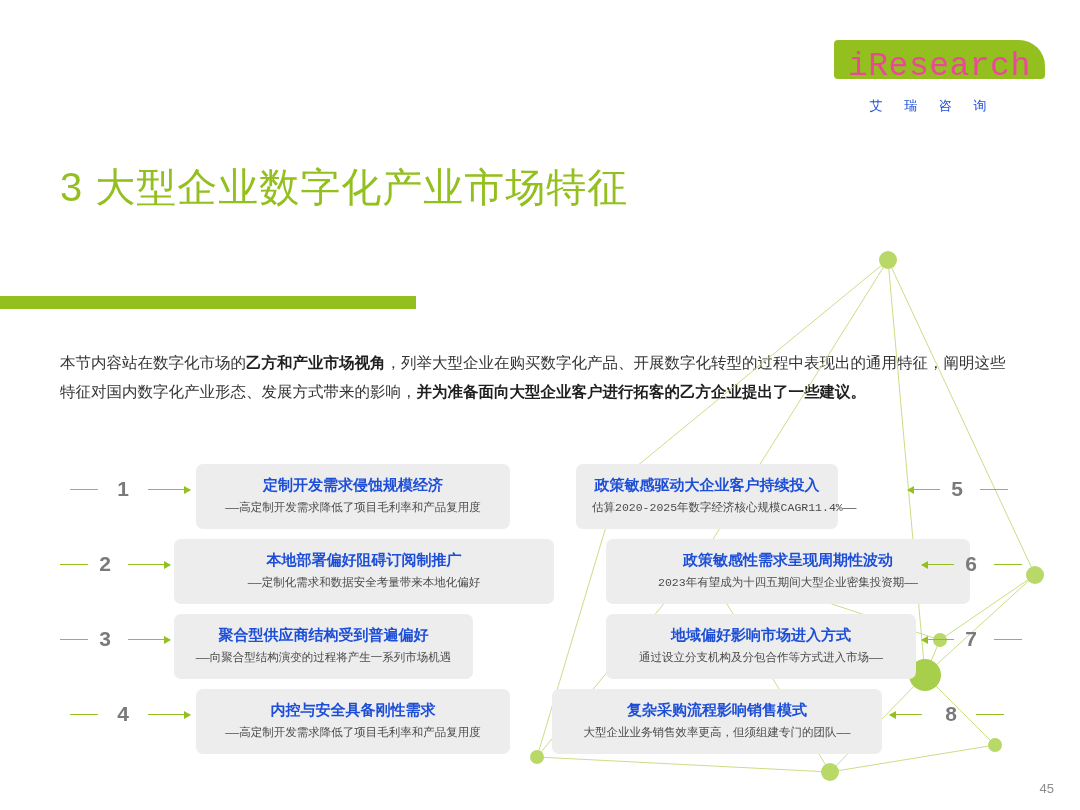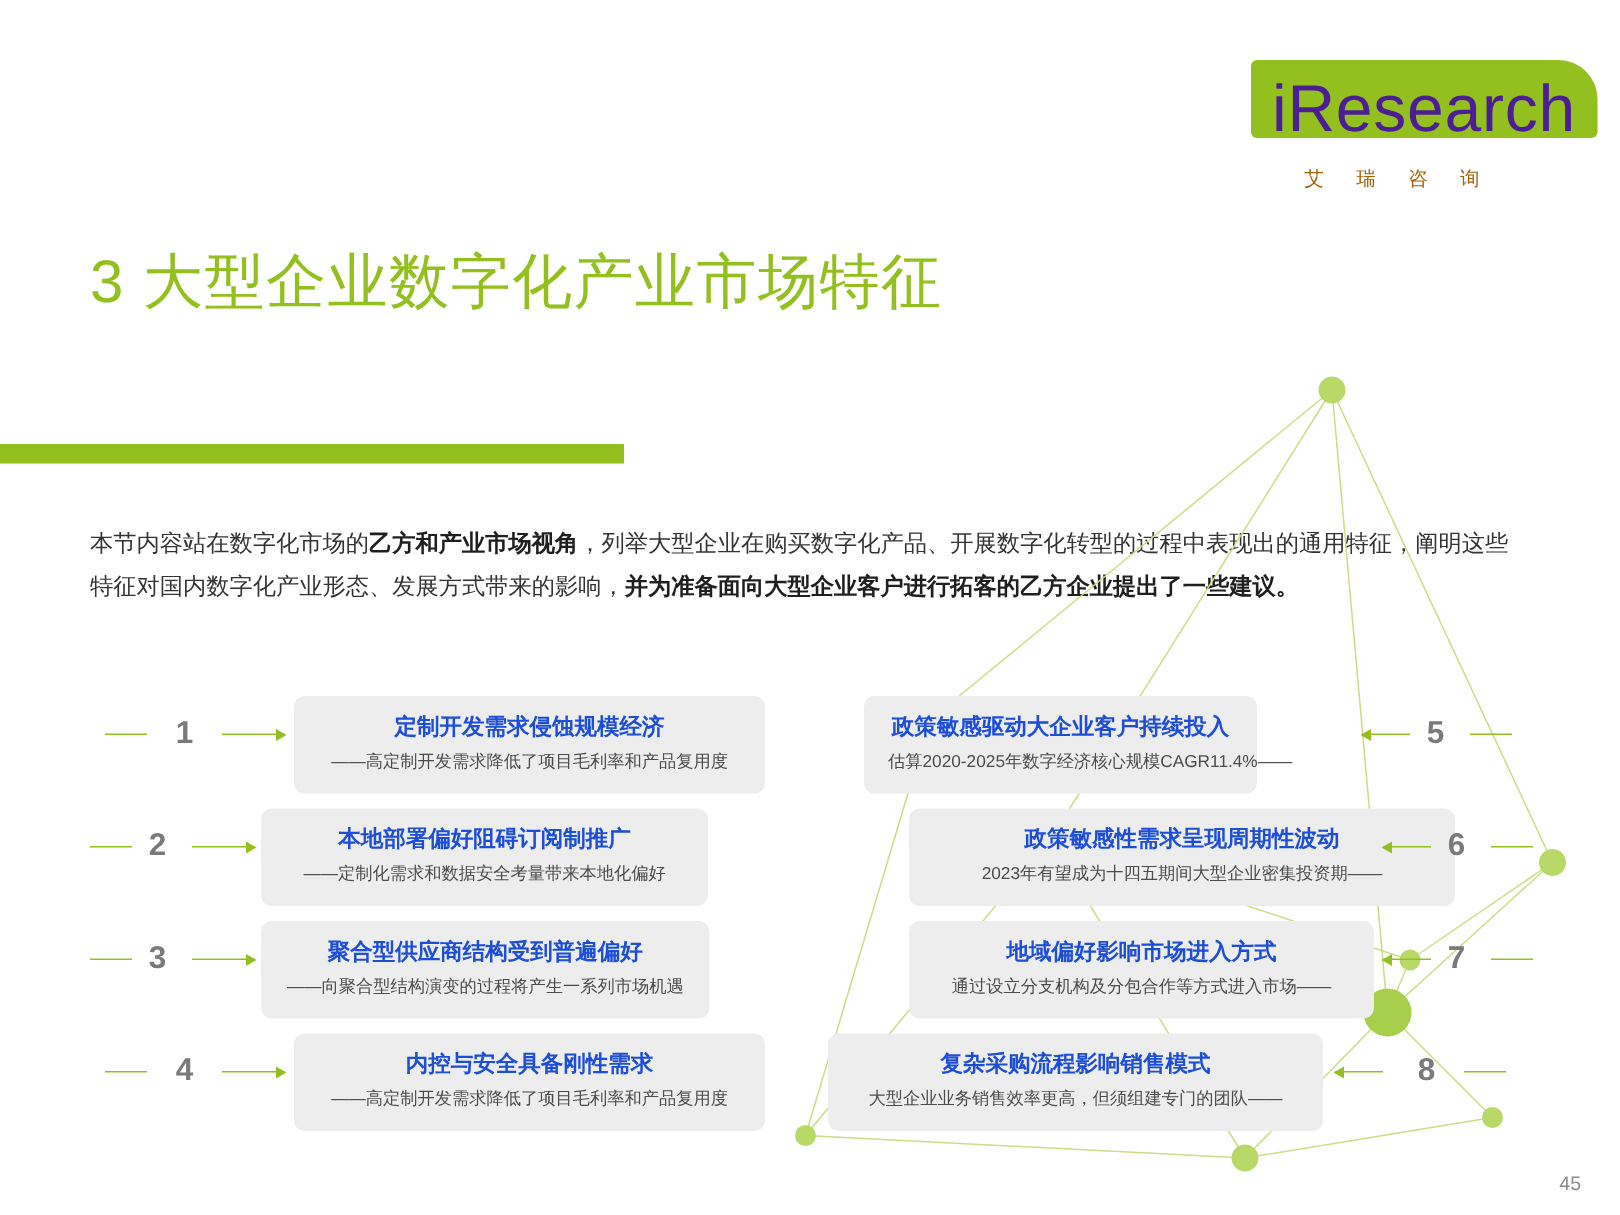--- a/index.html
+++ b/index.html
@@ -33,31 +33,31 @@
     position: absolute;
     top: -6px;
     left: -4px;
     right: -4px;
     bottom: 10px;
     background: #93c01f;
     border-radius: 4px 26px 4px 4px;
   }
   .logo-text {
     position: relative;
-    font-size: 44px;
+    font-size: 33px;
     letter-spacing: .5px;
-    font-family: Liberation Sans, sans-serif;
-    color: #4c1d95;
+    font-family: Liberation Mono, monospace;
+    color: #ec4899;
     font-weight: normal;
   }
   .logo-sub {
     margin-top: 8px;
     font-size: 13px;
     letter-spacing: 9px;
-    color: #a16207;
+    color: #1d4ed8;
     padding-left: 9px;
   }
 
   
   .section-title {
     position: absolute;
     top: 160px;
     left: 60px;
     font-size: 40px;
     font-weight: normal;
@@ -109,20 +109,21 @@
     color: #1d4ed8;
     line-height: 22px;
     white-space: nowrap;
   }
   .card .c-sub {
     margin-top: 3px;
     font-size: 11.5px;
     color: #4b4b4b;
     line-height: 18px;
     white-space: nowrap;
+    font-family: Liberation Mono, monospace;
   }
 
   .num {
     position: absolute;
     font-size: 21px;
     font-weight: bold;
     color: #7a7a7a;
     width: 26px;
     text-align: center;
   }
@@ -214,21 +215,21 @@
 <div class="num" style="left:110px; top:477px;">1</div>
 <div class="arrowline" style="left:148px; top:489px; width:42px;"></div>
 <div class="card" style="left:196px; top:464px; width:314px;">
   <div class="c-title">定制开发需求侵蚀规模经济</div>
   <div class="c-sub">——高定制开发需求降低了项目毛利率和产品复用度</div>
 </div>
 
 <div class="dash" style="left:60px; top:564px; width:28px;"></div>
 <div class="num" style="left:92px; top:552px;">2</div>
 <div class="arrowline" style="left:128px; top:564px; width:42px;"></div>
-<div class="card" style="left:174px; top:539px; width:298px;">
+<div class="card" style="left:174px; top:539px; width:380px;">
   <div class="c-title">本地部署偏好阻碍订阅制推广</div>
   <div class="c-sub">——定制化需求和数据安全考量带来本地化偏好</div>
 </div>
 
 <div class="dash" style="left:60px; top:639px; width:28px;"></div>
 <div class="num" style="left:92px; top:627px;">3</div>
 <div class="arrowline" style="left:128px; top:639px; width:42px;"></div>
 <div class="card" style="left:174px; top:614px; width:299px;">
   <div class="c-title">聚合型供应商结构受到普遍偏好</div>
   <div class="c-sub">——向聚合型结构演变的过程将产生一系列市场机遇</div>

